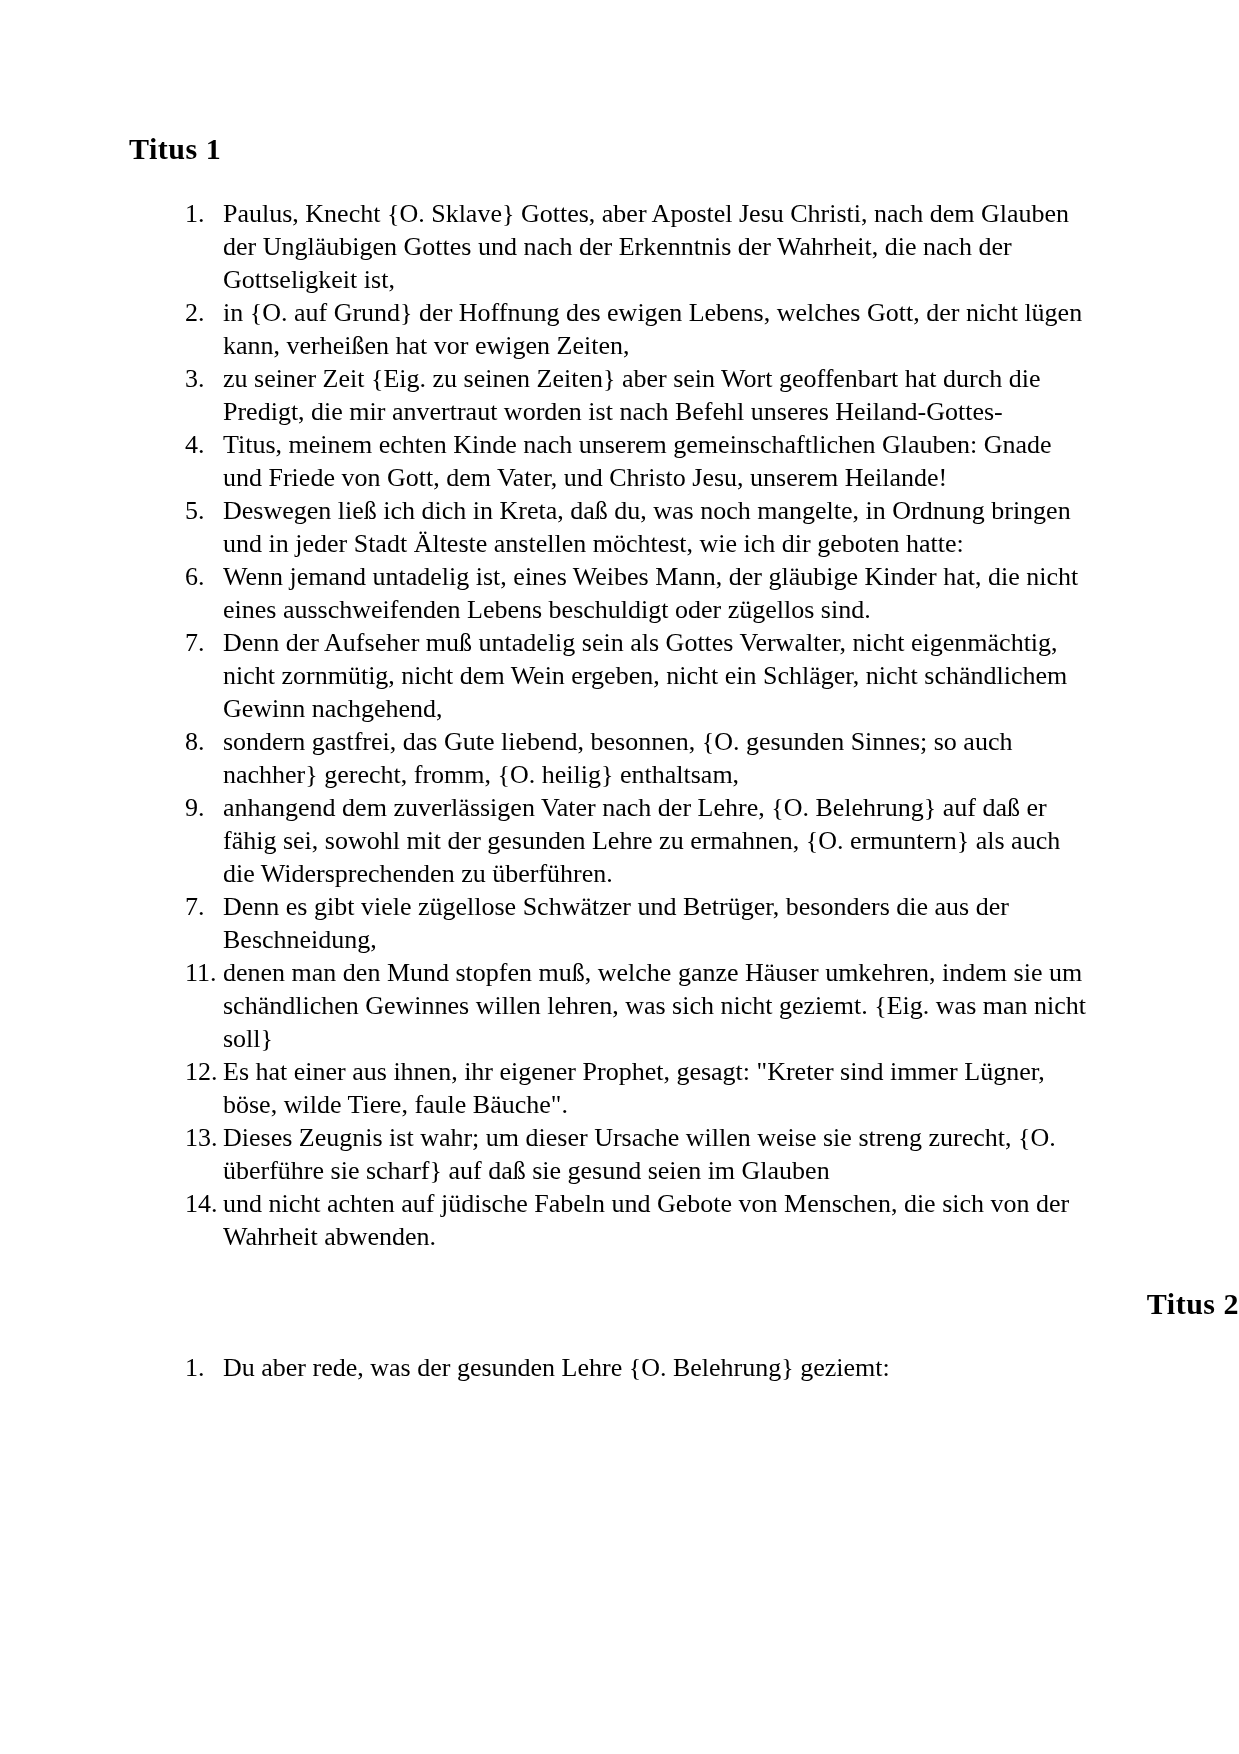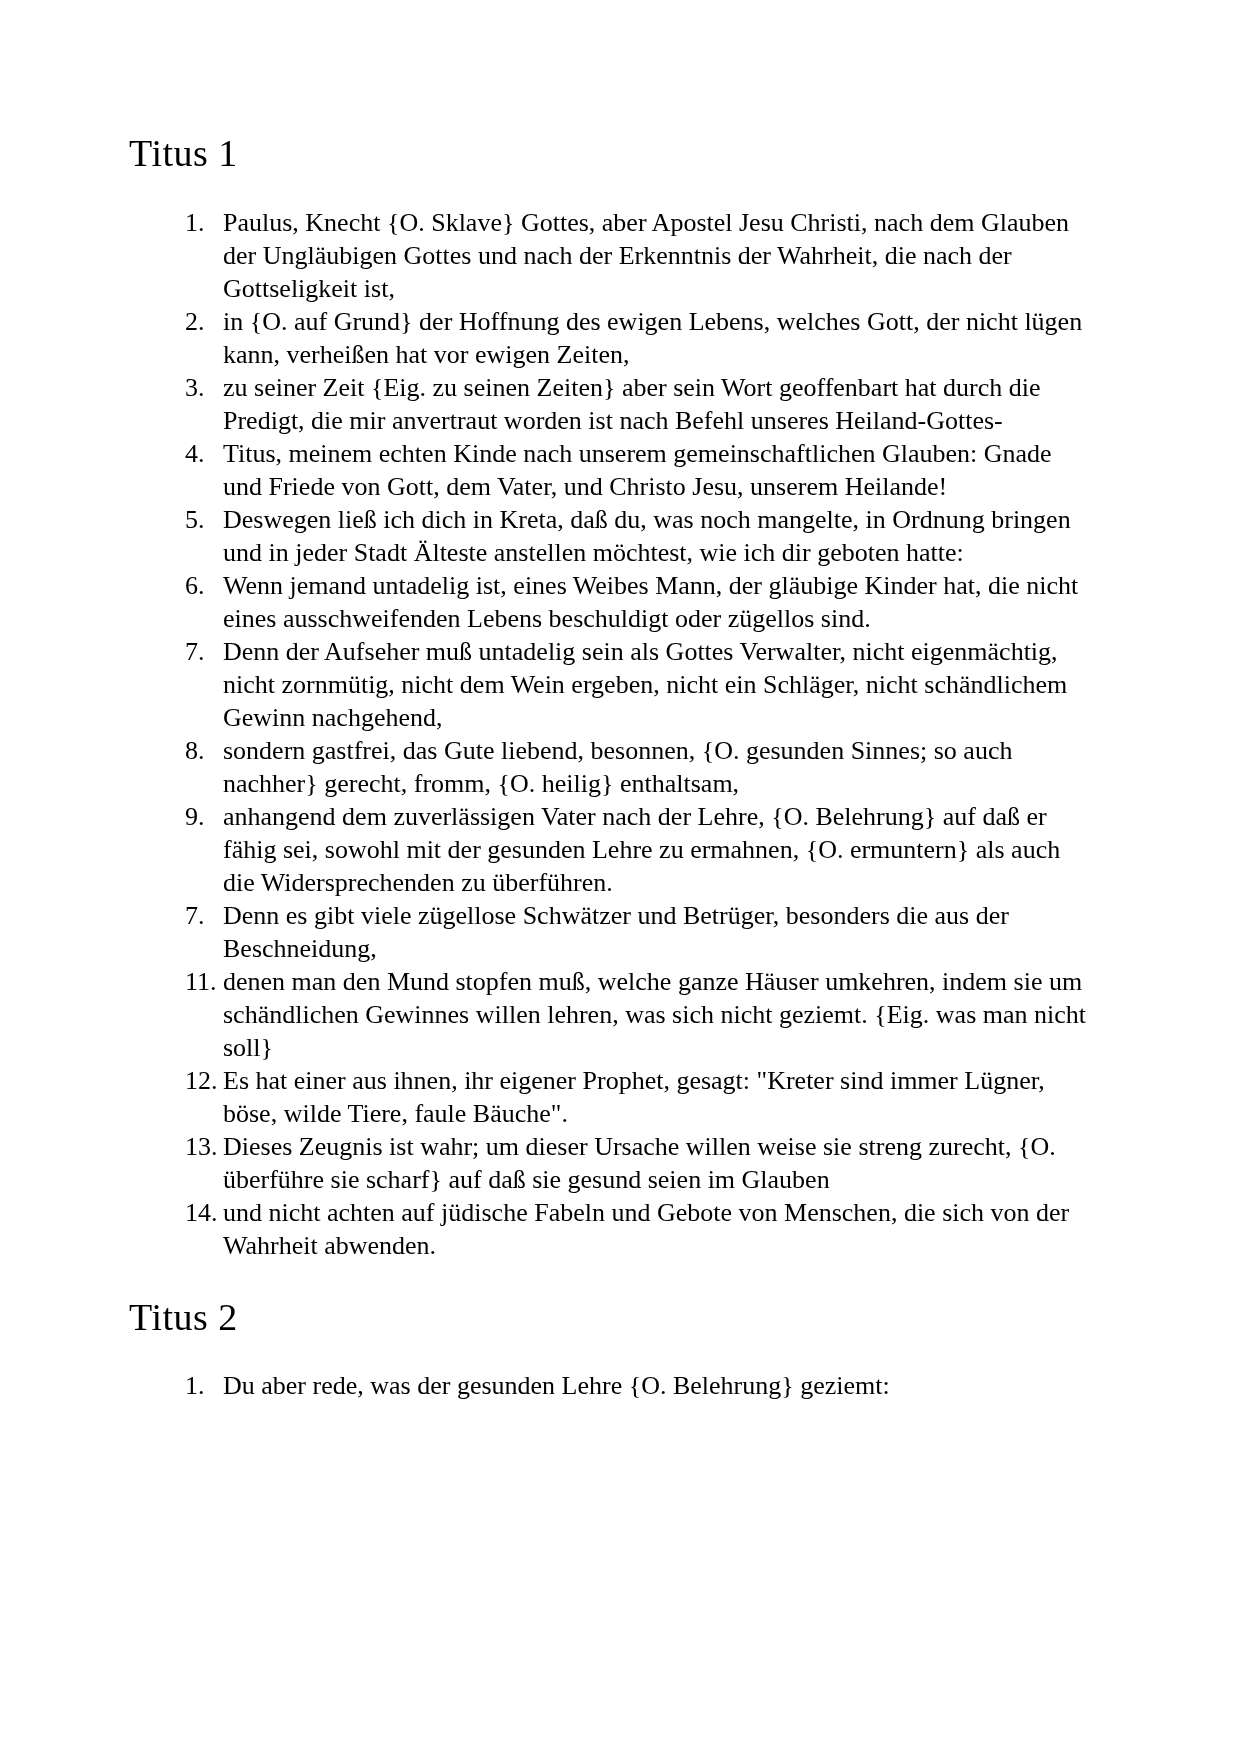--- a/index.html
+++ b/index.html
@@ -14,28 +14,29 @@
     font-family: "Liberation Serif", "DejaVu Serif", serif;
     color: #000000;
   }
   .page {
     box-sizing: border-box;
     width: 1239px;
     height: 1754px;
     padding: 132px 0 0 0;
   }
   h1.section-heading {
-    font-size: 38px;
-    font-weight: normal;
+    font-size: 30px;
+    font-weight: bold;
     line-height: 1.15;
     margin: 0 0 30px 129px;
     letter-spacing: 0.5px;
   }
   h1.heading-second {
     margin-top: 34px;
+    text-align: right;
   }
   ol.verses {
     list-style: none;
     margin: 0 0 0 223px;
     padding: 0;
     width: 868px;
     font-size: 26px;
     line-height: 33px;
   }
   ol.verses li {

